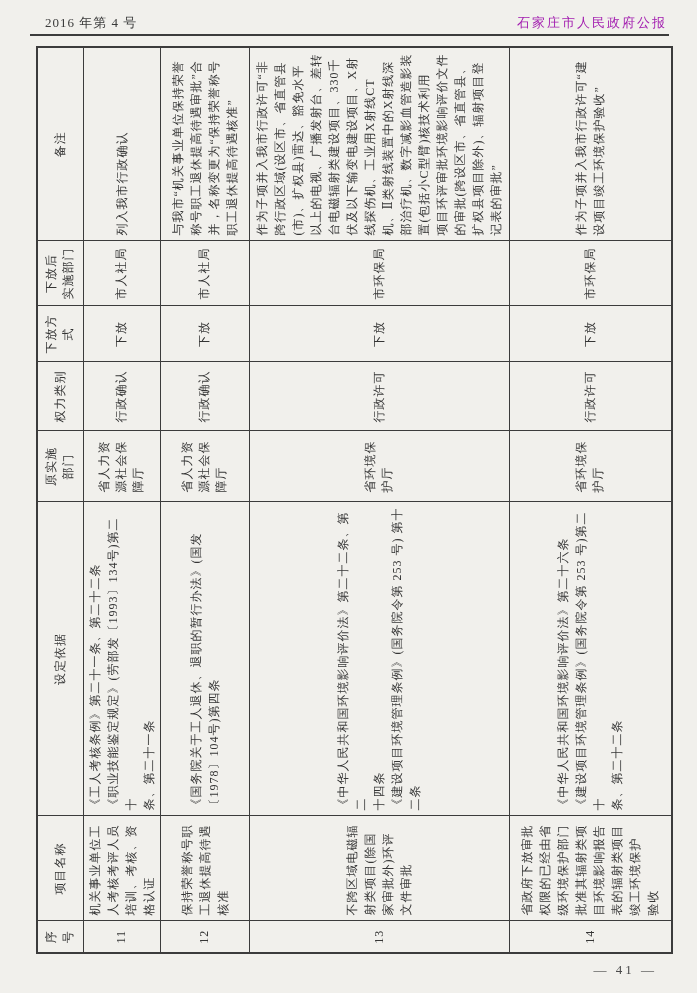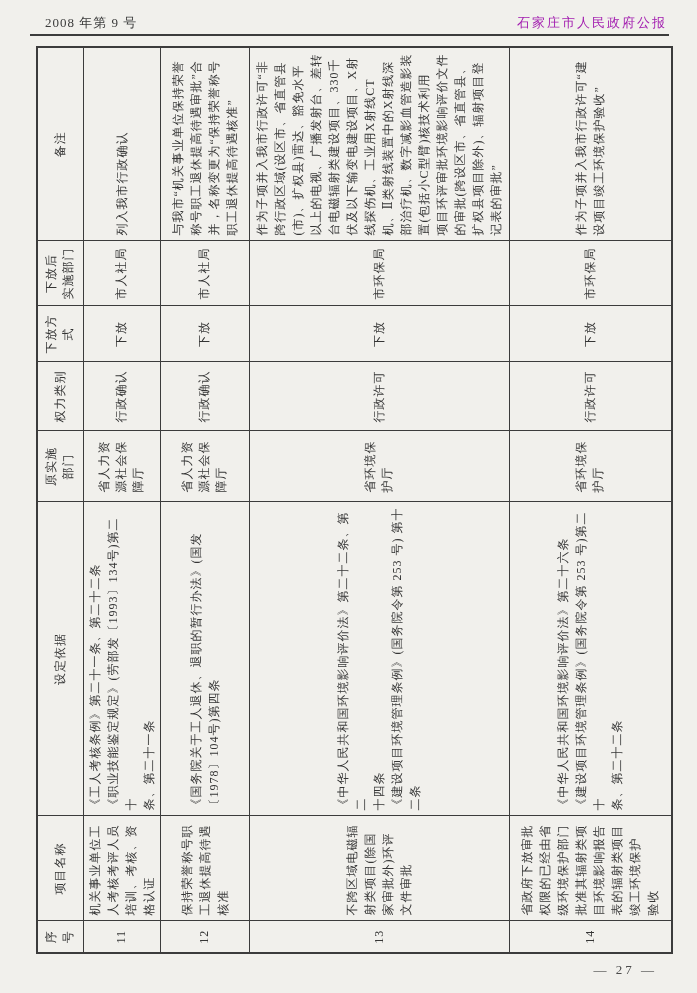--- a/index.html
+++ b/index.html
@@ -58,21 +58,21 @@
   th.hdr{text-align:center;line-height:17px;letter-spacing:1px;}
   td.c{text-align:center;line-height:17px;}
   td.t{text-align:left;line-height:18px;padding:3px 6px;}
   td.c .blk{display:inline-block;text-align:left;line-height:17px;}
 </style>
 </head>
 <body>
 
 <div class="page">
 
-  <div class="runhead-left">2008 年第 9 号</div>
+  <div class="runhead-left">2016 年第 4 号</div>
   <div class="runhead-right">石家庄市人民政府公报</div>
   <div class="runhead-rule"></div>
 
   <div class="rot-wrap">
     <table class="gov">
       <colgroup>
         <col style="width:32px">
           <col style="width:105px">
           <col style="width:314px">
           <col style="width:71px">
@@ -177,15 +177,15 @@
         <td class="c">行政许可</td>
         <td class="c">下放</td>
         <td class="c">市环保局</td>
         <td class="t">作为子项并入我市行政许可“建
 设项目竣工环境保护验收”</td>
       </tr>
     </tbody>
       </table>
   </div>
 
-  <div class="pagenum">— 27 —</div>
+  <div class="pagenum">— 41 —</div>
 
 </div>
 
 </body></html>

